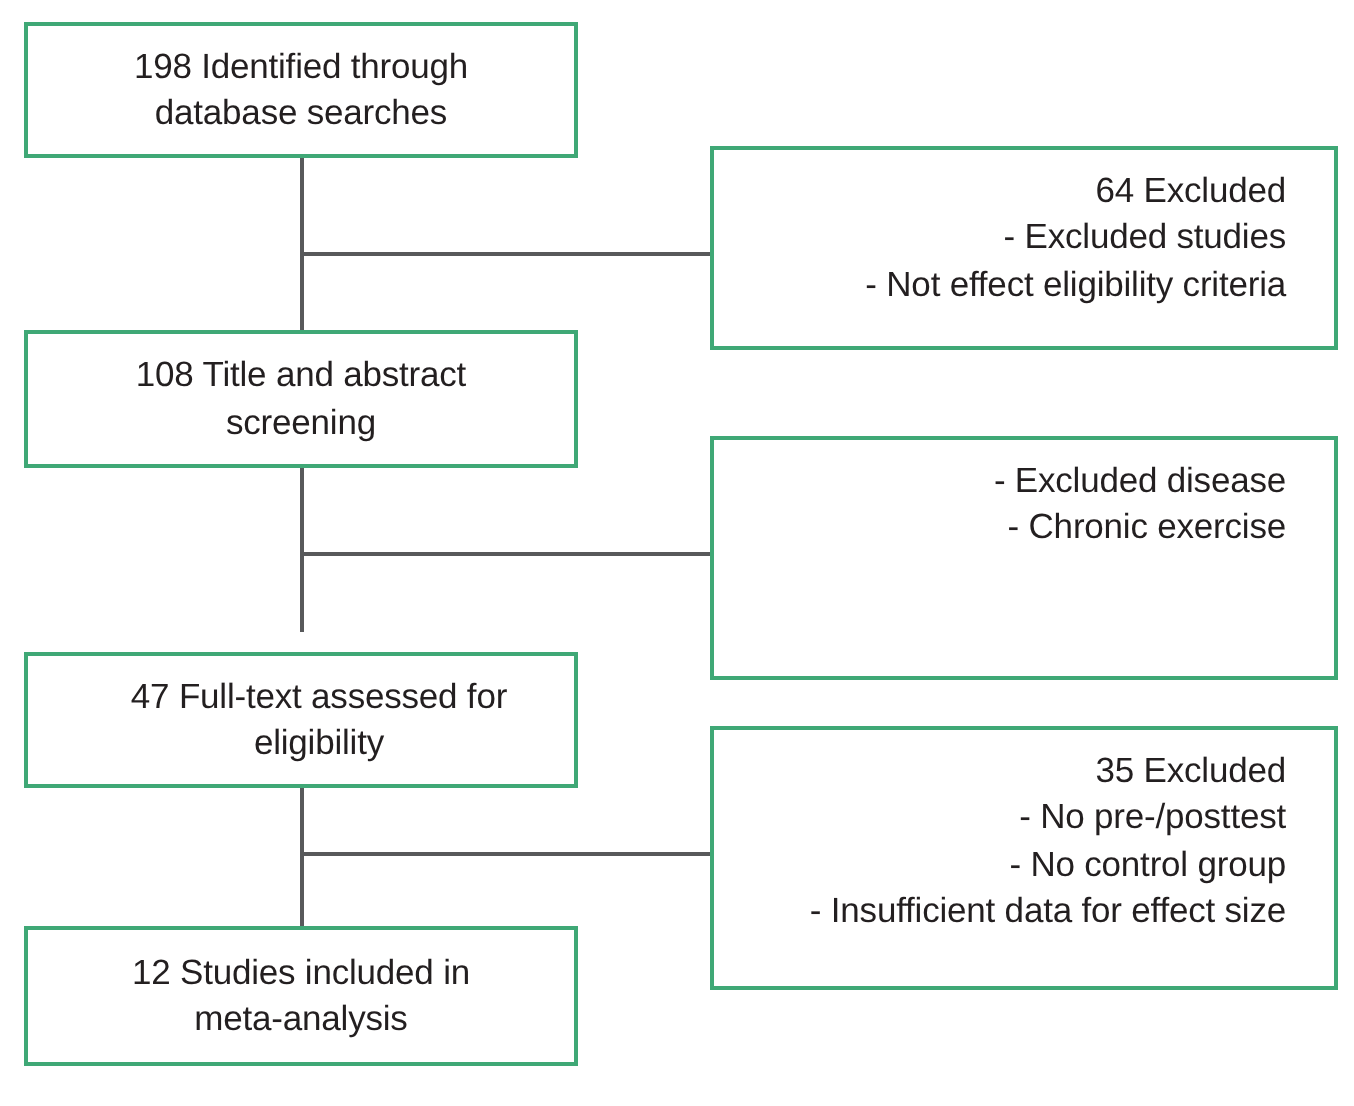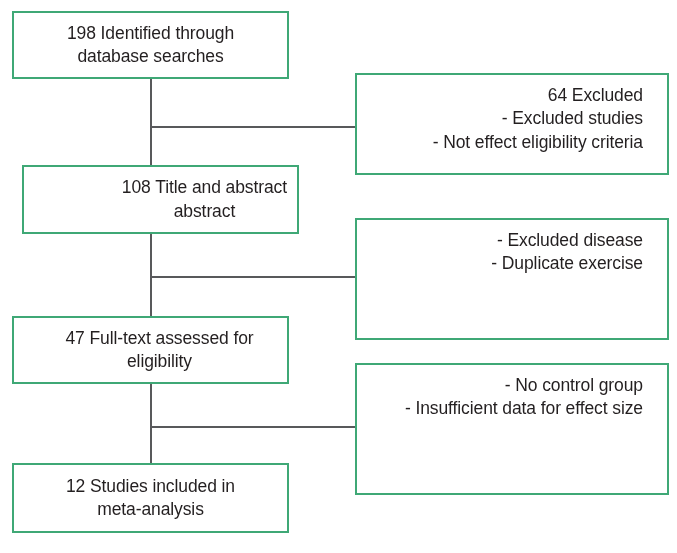--- a/index.html
+++ b/index.html
@@ -71,28 +71,28 @@
   <div class="conn v" style="left:150px; top:384px; height:79px;"></div>
   <div class="conn h" style="left:150px; top:426px; width:207px;"></div>
 
   <div class="node main" style="left:12px; top:11px; width:277px; height:68px;">
     <div>
       <span class="line">198 Identified through</span>
       <span class="line">database searches</span>
     </div>
   </div>
 
-  <div class="node main" style="left:22px; top:165px; width:277px; height:69px;justify-content:flex-end;">
+  <div class="node main" style="left:12px; top:165px; width:277px; height:69px;">
     <div>
       <span class="line">108 Title and abstract</span>
-      <span class="line">abstract</span>
+      <span class="line">screening</span>
     </div>
   </div>
 
-  <div class="node main" style="left:12px; top:316px; width:277px; height:68px;padding-left:28px;">
+  <div class="node main" style="left:12px; top:326px; width:277px; height:68px;padding-left:28px;">
     <div>
       <span class="line">47 Full-text assessed for</span>
       <span class="line">eligibility</span>
     </div>
   </div>
 
   <div class="node main" style="left:12px; top:463px; width:277px; height:70px;">
     <div>
       <span class="line">12 Studies included in</span>
       <span class="line">meta-analysis</span>
@@ -100,21 +100,23 @@
   </div>
 
   <div class="node excl" style="left:355px; top:73px; width:314px; height:102px;">
     <span class="line">64 Excluded</span>
     <span class="line sub">- Excluded studies</span>
     <span class="line sub">- Not effect eligibility criteria</span>
   </div>
 
   <div class="node excl" style="left:355px; top:218px; width:314px; height:122px;">
     <span class="line sub">- Excluded disease</span>
-    <span class="line sub">- Duplicate exercise</span>
+    <span class="line sub">- Chronic exercise</span>
   </div>
 
   <div class="node excl" style="left:355px; top:363px; width:314px; height:132px;">
+    <span class="line">35 Excluded</span>
+    <span class="line sub">- No pre-/posttest</span>
     <span class="line sub">- No control group</span>
     <span class="line sub">- Insufficient data for effect size</span>
   </div>
 
 </div>
 
 </body></html>

